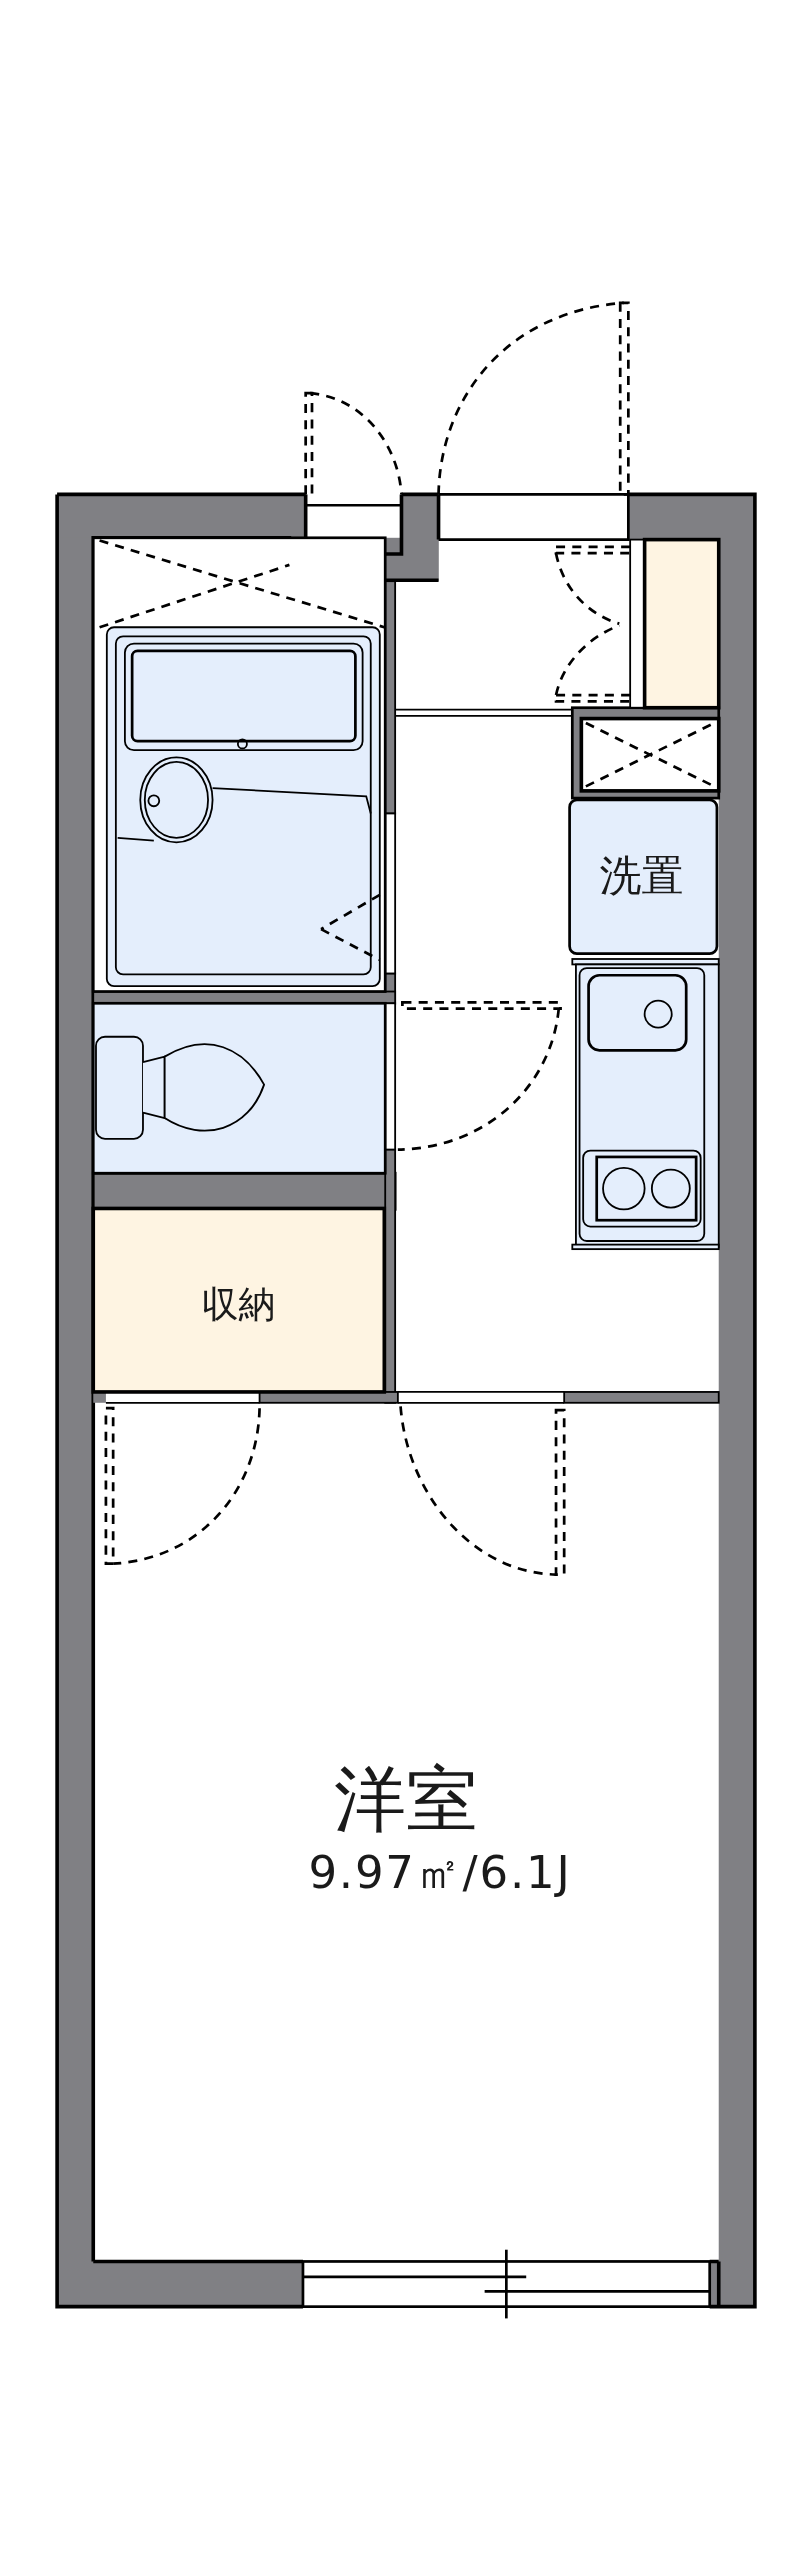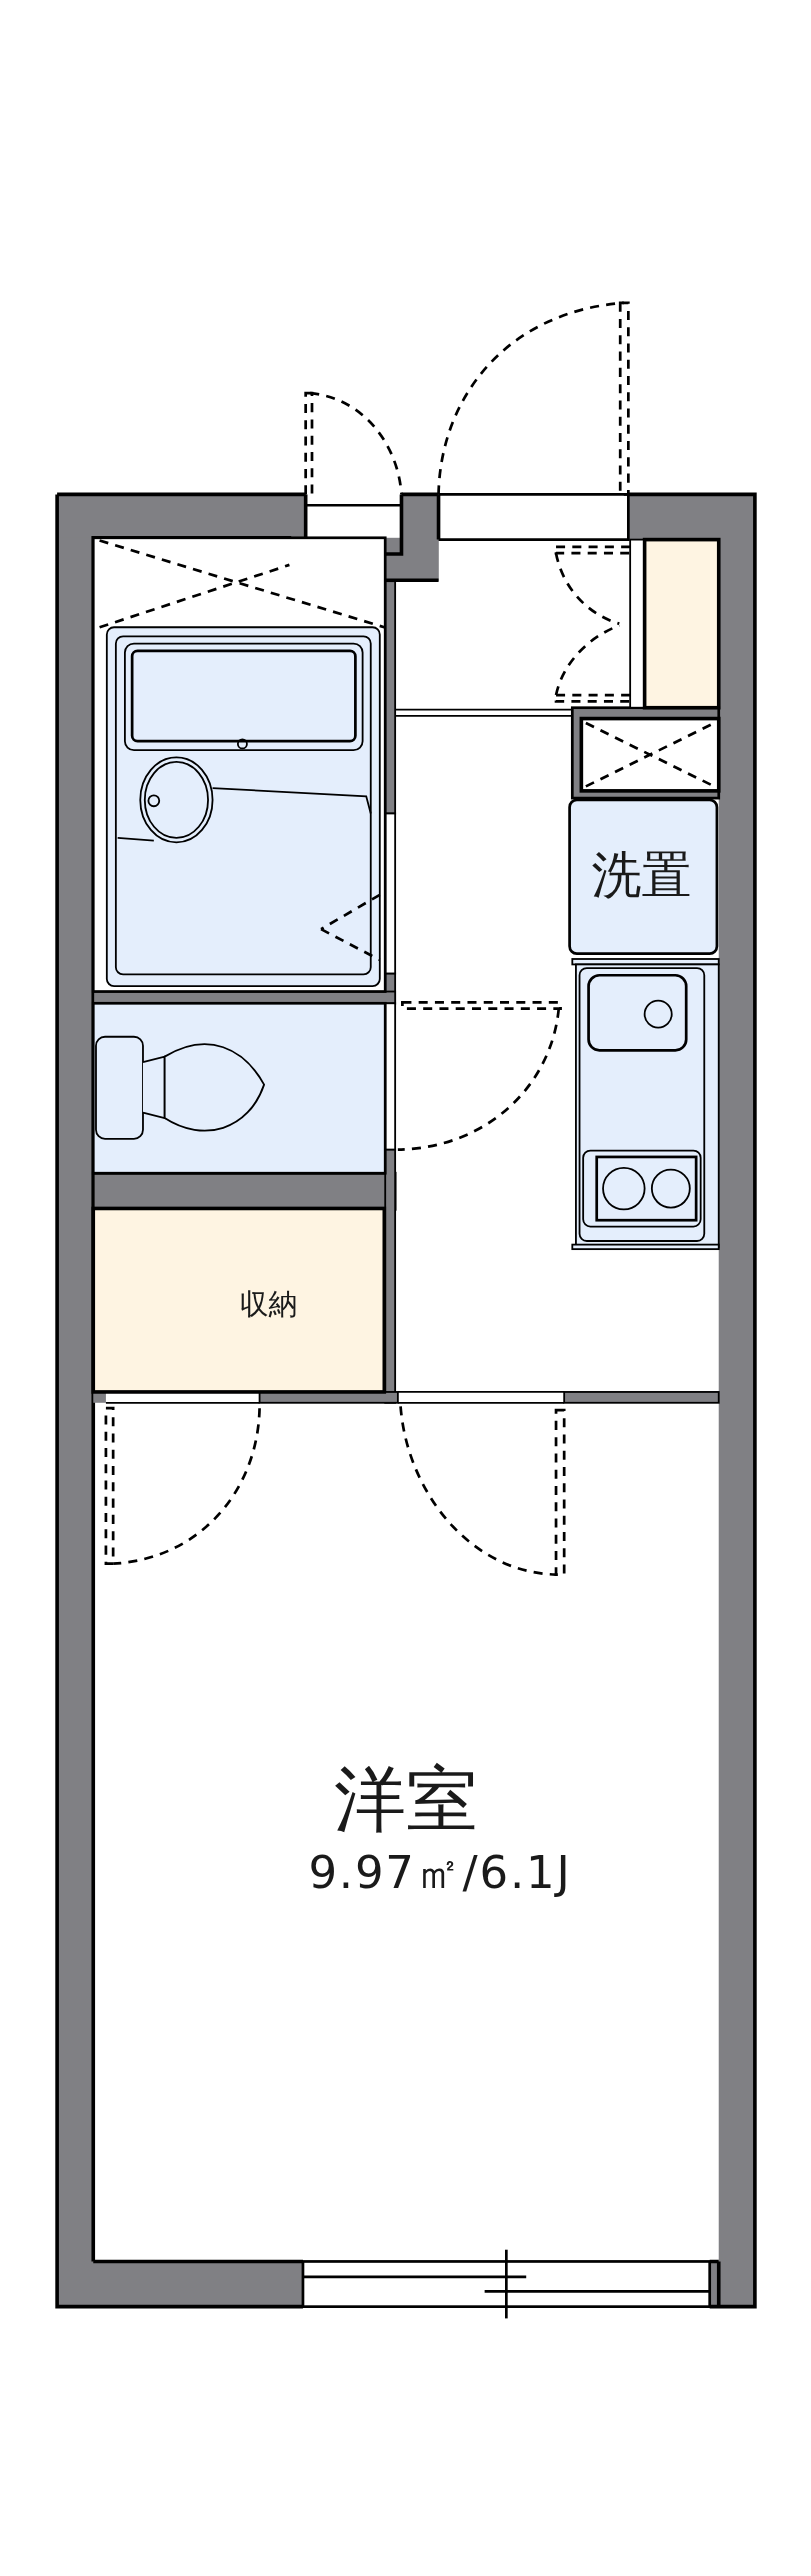--- a/index.html
+++ b/index.html
@@ -2,22 +2,22 @@
 <html style="font-size:14.5px"><head>
 <meta charset="utf-8">
 <style>
   html, body { margin: 0; padding: 0; background: #ffffff; }
   body { width: 812px; height: 2576px; position: relative; overflow: hidden; }
   #plan { position: absolute; left: 0; top: 0; width: 812px; height: 2576px; }
   .lbl {
     position: absolute; color: #1a1a1a; text-align: center; white-space: nowrap;
     font-family: "DejaVu Sans", "Liberation Sans", sans-serif;
   }
-  #lbl-storage { left: 93px; top: 1279px; width: 291px; font-size: 29px; line-height: 51px; margin-left: 30px; }
-  #lbl-washer { left: 569px; top: 850px; width: 145px; font-size: 50px; line-height: 51px; }
+  #lbl-storage { left: 93px; top: 1279px; width: 291px; font-size: 37px; line-height: 51px; }
+  #lbl-washer { left: 569px; top: 850px; width: 145px; font-size: 42px; line-height: 51px; }
   #lbl-room { left: 57px; top: 1758px; width: 698px; font-size: 72px; line-height: 83px; text-align: center; }
   #lbl-area { left: 57px; top: 1846px; width: 766px; font-size: 45px; line-height: 54px; letter-spacing: 1.8px; }
 </style>
 </head>
 <body>
 
 <svg id="plan" viewBox="0 0 898 2850" xmlns="http://www.w3.org/2000/svg">
 
   <g>
 

